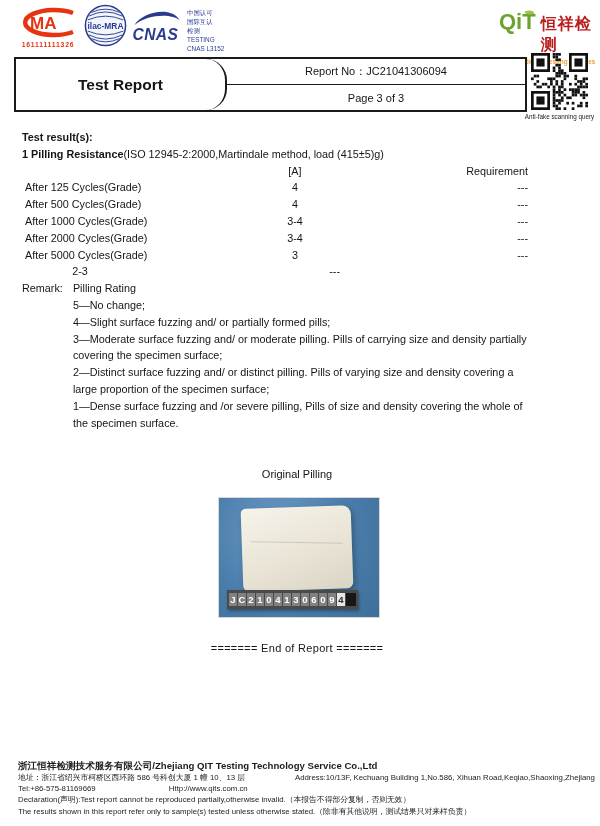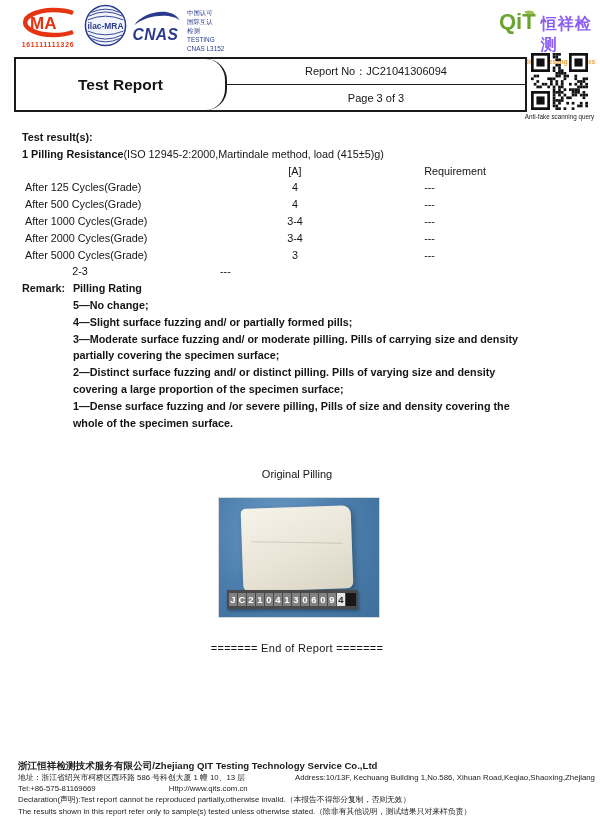--- a/index.html
+++ b/index.html
@@ -10,21 +10,21 @@
   .cma{position:absolute;left:13px;top:7px;width:70px;text-align:center;}
   .cma-num{font-size:6.8px;color:#e63312;font-weight:bold;letter-spacing:.8px;margin-top:-1px;}
   .ilac{position:absolute;left:84px;top:4px;}
   .cnas{position:absolute;left:132px;top:10px;}
   .cnas-text{position:absolute;left:187px;top:8px;font-size:6.4px;line-height:9px;color:#2a3b8f;}
   .qit{position:absolute;left:483px;top:11px;width:114px;}
   .qit-row{display:flex;align-items:baseline;position:relative;margin-left:16px;}
   .qit-letters{font-size:22px;font-weight:bold;color:#6aa32e;letter-spacing:0;line-height:22px;}
   .qit-leaf{position:absolute;left:26px;top:-1px;width:9px;height:5px;background:#9cc24e;
             border-radius:0 90% 0 90%;transform:rotate(-18deg);}
-  .qit-cn{font-size:16px;font-weight:bold;color:#8b5cf6;margin-left:5px;letter-spacing:1px;}
+  .qit-cn{font-size:16px;font-weight:bold;color:#b91c1c;margin-left:5px;letter-spacing:1px;}
   .qit-tagline{font-size:6.3px;color:#f09f3c;white-space:nowrap;margin-top:2px;font-weight:bold;}
 
   
   .title-table{position:absolute;left:14px;top:57px;width:513px;height:55px;
                border:2px solid #1a1a1a;display:flex;box-sizing:border-box;background:#fff;}
   .tt-left{width:209px;border-right:2px solid #1a1a1a;display:flex;align-items:center;
            justify-content:center;font-weight:bold;font-size:15.5px;border-radius:21px;}
   .tt-right{flex:1;display:flex;flex-direction:column;border-radius:24px;}
   .tt-row{flex:1;display:flex;align-items:center;justify-content:center;font-size:11px;}
   .tt-row.first{border-bottom:1.5px solid #1a1a1a;}
@@ -35,22 +35,22 @@
   .qr-caption{position:absolute;left:512px;top:113px;width:95px;text-align:center;font-size:6.3px;color:#222;}
 
   
   .results{position:absolute;left:0;top:129px;width:528px;font-size:10.8px;line-height:16.8px;}
   .section-label{margin-left:22px;font-weight:bold;}
   .test-name{margin-left:22px;}
   .test-name b{font-weight:bold;}
   .rrow{display:flex;}
   .rrow .c1{margin-left:25px;width:232px;}
   .rrow .c2{width:160px;text-align:center;}
-  .rrow .c3{width:120px;margin-left:60px;text-align:left;}
-  .remark{display:flex;font-weight:bold;}
+  .rrow .c3{width:120px;margin-left:60px;text-align:right;}
+  .remark{display:flex;}
   .remark-label{margin-left:22px;width:51px;}
   .remark-content{width:456px;}
 
   
   .sample-caption{position:absolute;left:0;top:468px;width:594px;text-align:center;font-size:11px;}
   .photo{position:absolute;left:218px;top:497px;width:162px;height:121px;
          background:radial-gradient(circle at 38% 30%, #6f9cc8 0%, #4a7dab 55%, #3f6e99 100%);
          box-shadow:0 0 0 1px #d8d8d8 inset;}
   .fabric{position:absolute;left:24px;top:10px;width:110px;height:83px;
           background:linear-gradient(160deg,#f6f3ea 0%,#e9e4d6 55%,#d9d4c3 100%);

